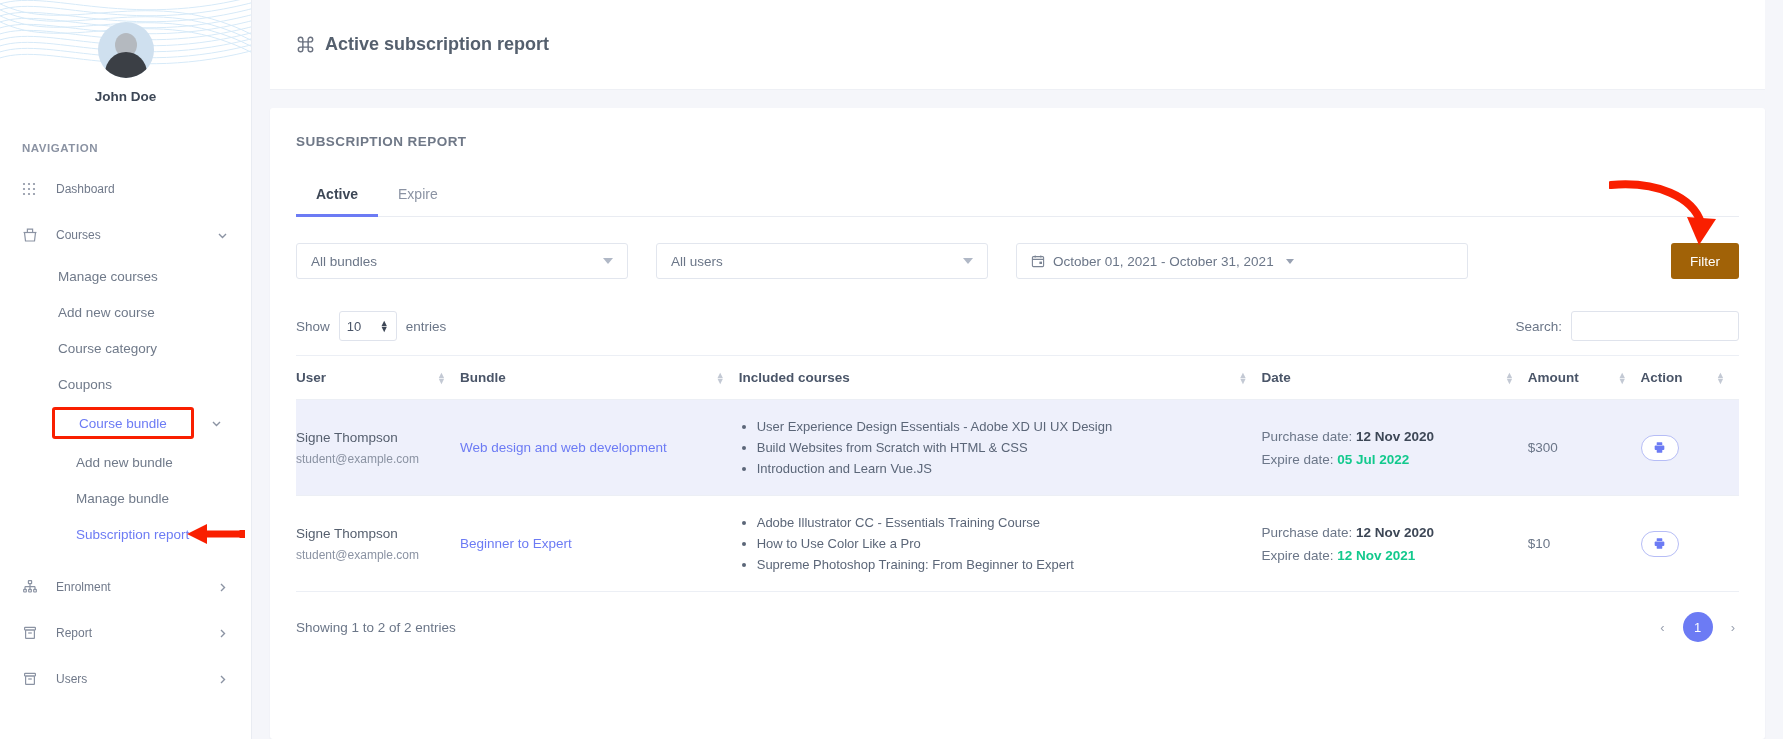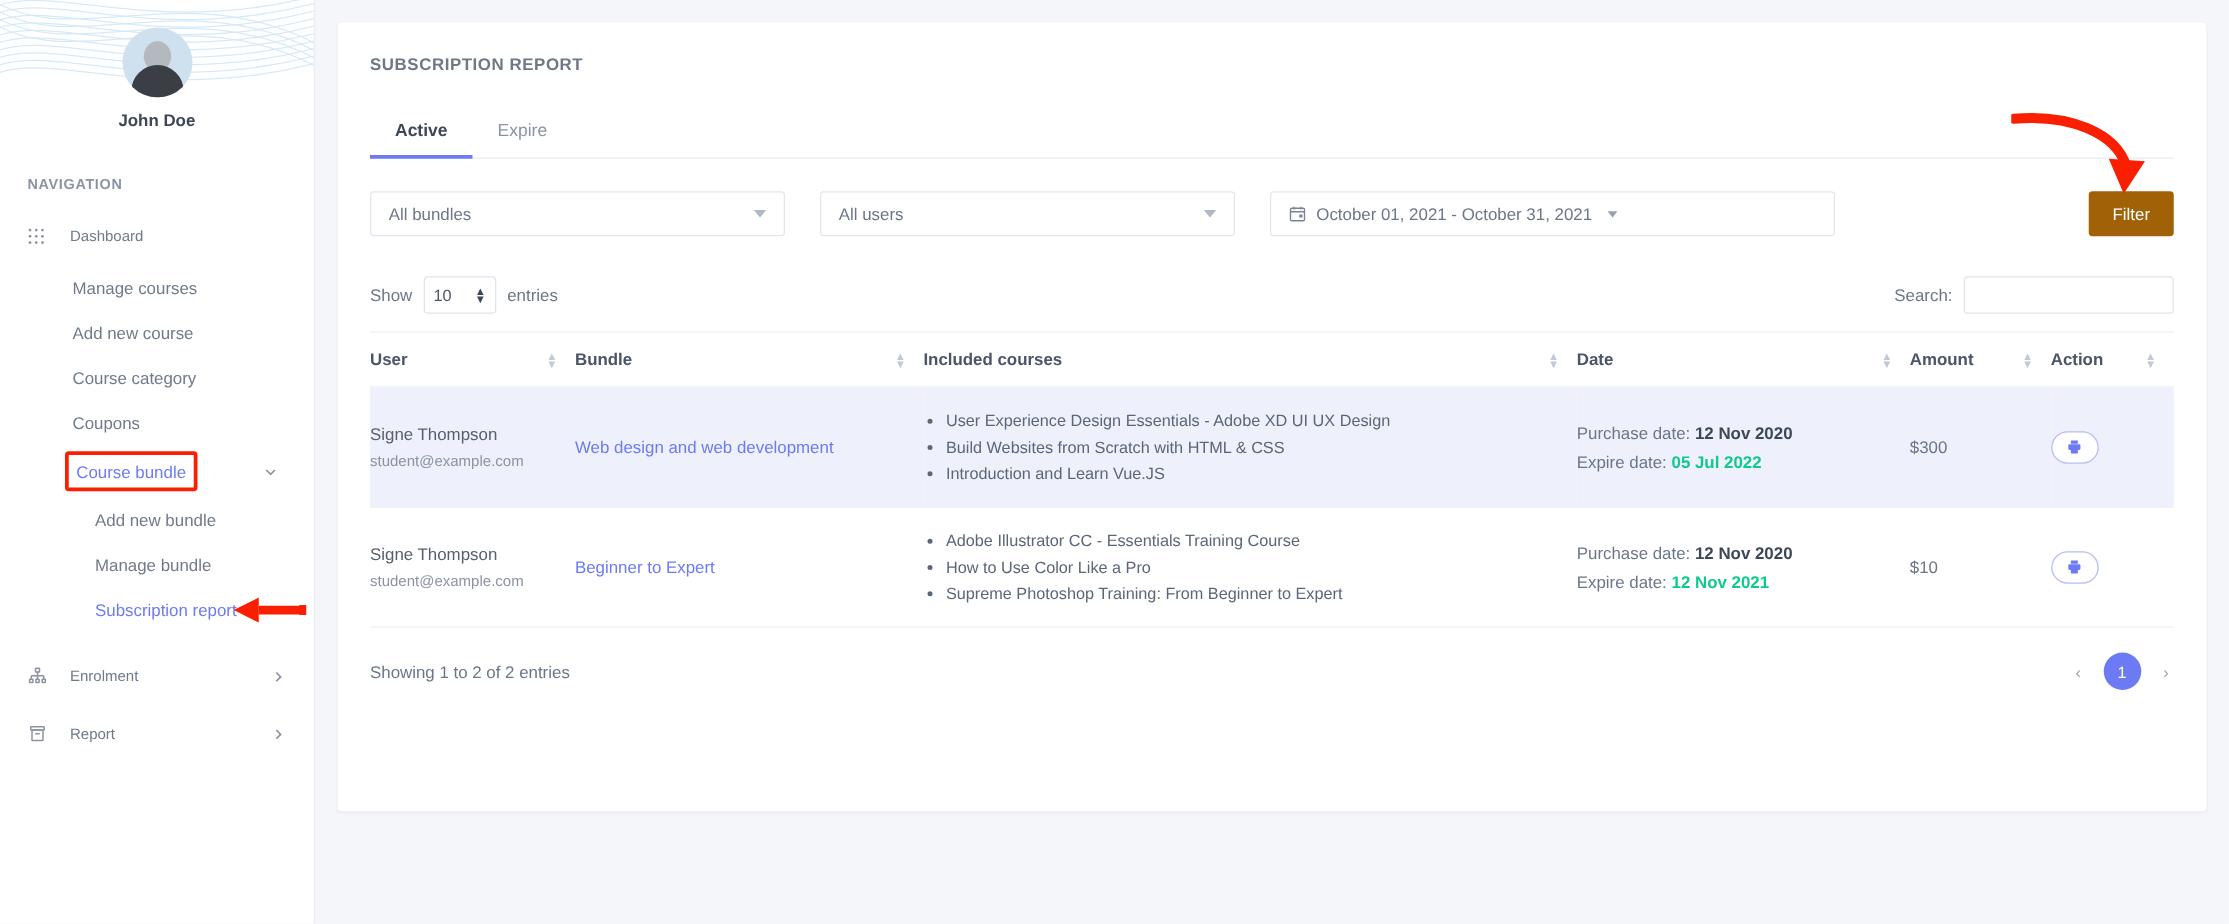--- a/index.html
+++ b/index.html
@@ -75,21 +75,21 @@
     font-size: 13.5px; cursor: pointer;
   }
   .nav-sub-row .lbl { flex: 1; }
   .highlight-box {
     position: relative;
     margin-left: 52px; margin-right: 18px;
     border: 3px solid #f91f00;
     border-radius: 3px;
     height: 32px;
     display: flex; align-items: center;
-    padding: 0 6px;
+    padding: 0 24px;
     color: #6c7bf4; font-size: 13.5px;
   }
   .bundle-wrap { position: relative; display: flex; align-items: center; height: 42px; }
   .bundle-chev { position: absolute; right: 28px; color: #8b93a3; display:flex; }
 
   .arrow-wrap { position: relative; }
   .red-arrow-left {
     position: absolute; right: 6px; top: 50%; transform: translateY(-50%);
     width: 62px; height: 22px;
   }
@@ -266,20 +266,35 @@
                 <circle cx="12" cy="7" r="1.1"></circle>
             <circle cx="2" cy="12" r="1.1"></circle>
                 <circle cx="7" cy="12" r="1.1"></circle>
                 <circle cx="12" cy="12" r="1.1"></circle>
           </g>
             </svg>
         </span>
         <span class="lbl">Dashboard</span>
       </div>
 
+      <div class="nav-item">
+        <span class="ico">
+          <svg width="16" height="16" viewBox="0 0 16 16" fill="none" stroke="currentColor" stroke-width="1.2">
+            <path d="M2.5 5.5h11l-1 8.5h-9z"></path>
+              <path d="M1.6 5.5h12.8"></path>
+              <path d="M5.4 2.2h5.2v3.3H5.4z"></path>
+          </svg>
+        </span>
+        <span class="lbl">Courses</span>
+        <span class="chev">
+          <svg width="13" height="13" viewBox="0 0 13 13" fill="none" stroke="currentColor" stroke-width="1.4">
+              <path d="M3 5l3.5 3.5L10 5"></path>
+            </svg>
+        </span>
+      </div>
 
       <div class="nav-sub">
         <span>Manage courses</span>
       </div>
       <div class="nav-sub">
         <span>Add new course</span>
       </div>
       <div class="nav-sub">
         <span>Course category</span>
       </div>
@@ -339,26 +354,50 @@
           </svg>
         </span>
         <span class="lbl">Report</span>
         <span class="chev">
           <svg width="13" height="13" viewBox="0 0 13 13" fill="none" stroke="currentColor" stroke-width="1.4">
               <path d="M5 3l3.5 3.5L5 10"></path>
             </svg>
         </span>
       </div>
 
+      <div class="nav-item">
+        <span class="ico">
+          <svg width="16" height="16" viewBox="0 0 16 16" fill="none" stroke="currentColor" stroke-width="1.2">
+            <rect x="2.6" y="2.4" width="10.8" height="2.6" rx=".5"></rect>
+            <rect x="3.6" y="5" width="8.8" height="8.4" rx=".5"></rect>
+            <path d="M6.2 8h3.6"></path>
+          </svg>
+        </span>
+        <span class="lbl">Users</span>
+        <span class="chev">
+          <svg width="13" height="13" viewBox="0 0 13 13" fill="none" stroke="currentColor" stroke-width="1.4">
+              <path d="M5 3l3.5 3.5L5 10"></path>
+            </svg>
+        </span>
+      </div>
 
     </nav>
   </aside>
 
   <main class="main">
 
+    <header class="topbar">
+      <span class="cmd">
+        <svg width="19" height="19" viewBox="0 0 20 20" fill="none" stroke="currentColor" stroke-width="1.5">
+          <path d="M7.2 7.2h5.6v5.6H7.2z"></path>
+          <path d="M7.2 7.2H4.8a2.4 2.4 0 1 1 2.4-2.4v2.4zM12.8 7.2h2.4a2.4 2.4 0 1 0-2.4-2.4v2.4zM7.2 12.8H4.8a2.4 2.4 0 1 0 2.4 2.4v-2.4zM12.8 12.8h2.4a2.4 2.4 0 1 1-2.4 2.4v-2.4z"></path>
+        </svg>
+      </span>
+      <h1 class="page-title">Active subscription report</h1>
+    </header>
 
     <section class="card">
 
       <div class="card-title">SUBSCRIPTION REPORT</div>
 
       <div class="tabs">
         <div class="tab active">Active</div>
         <div class="tab">Expire</div>
       </div>
 

